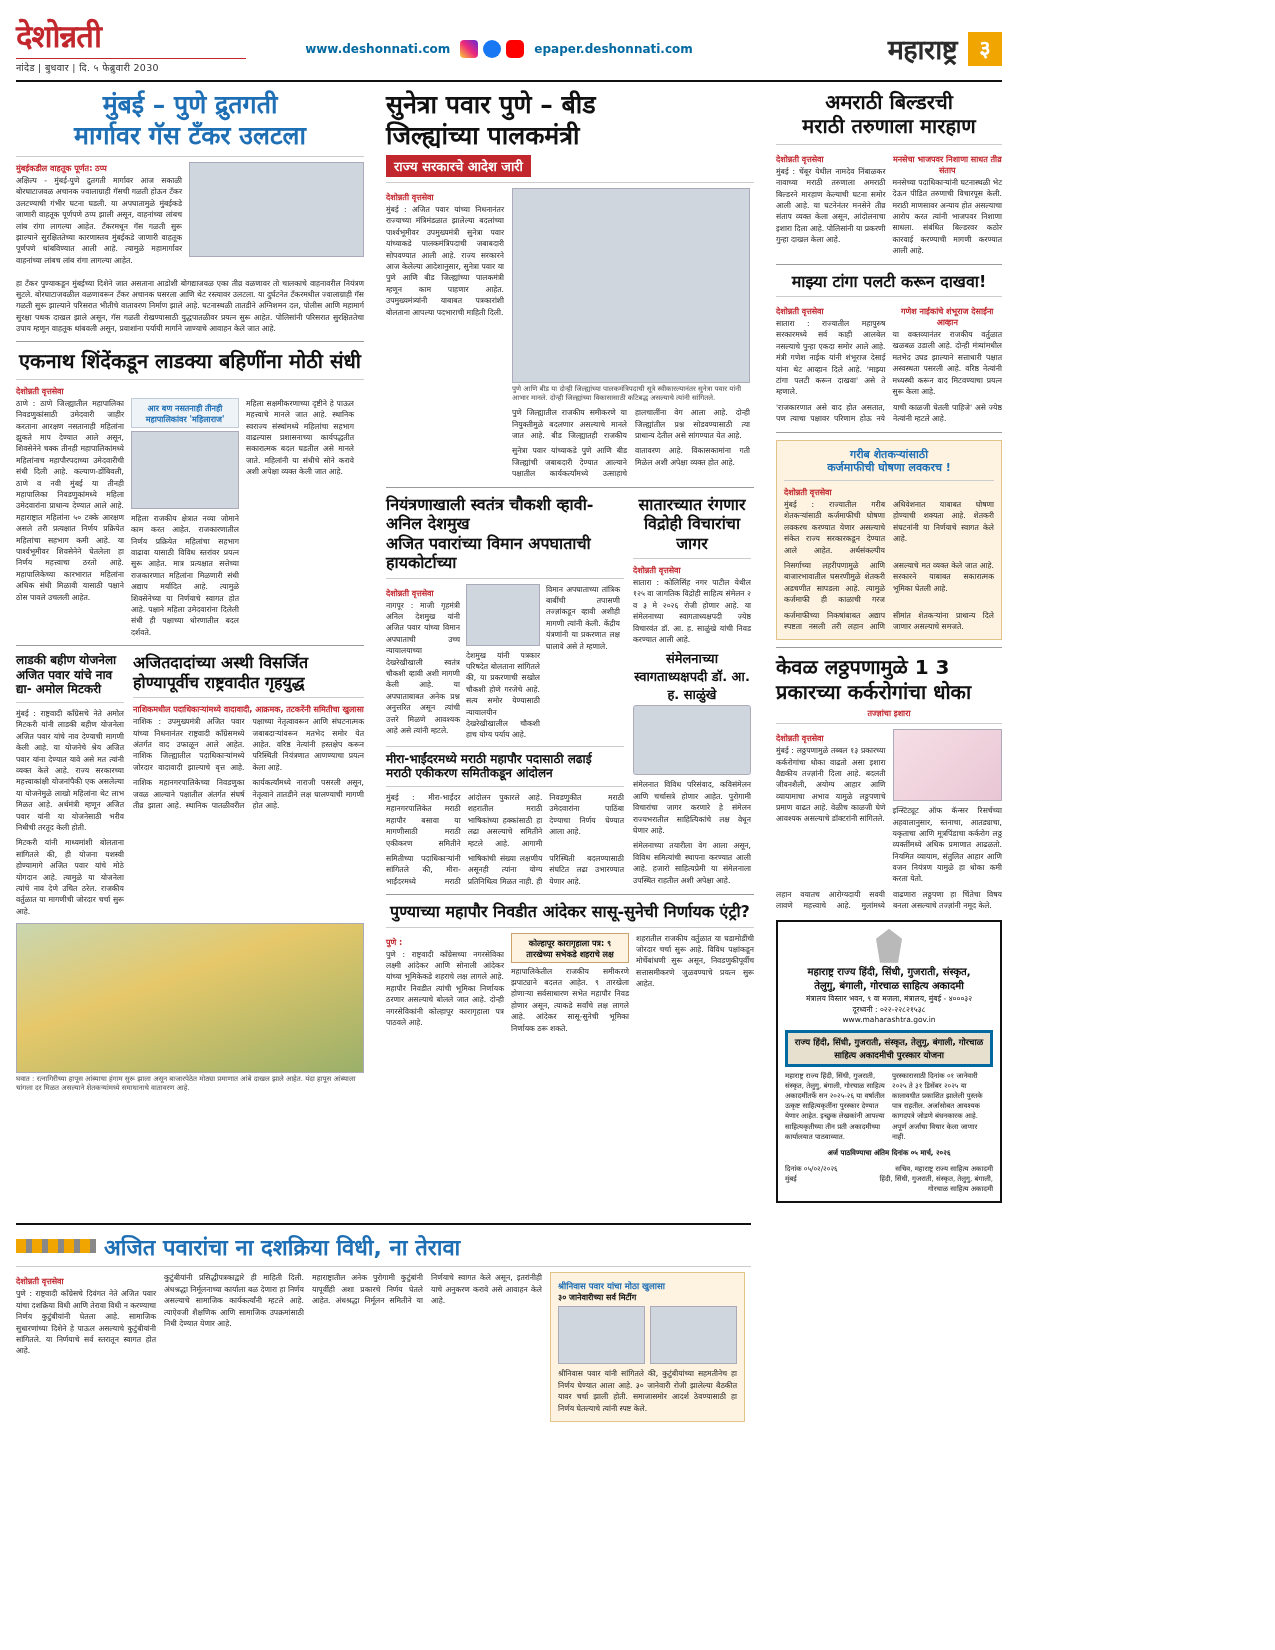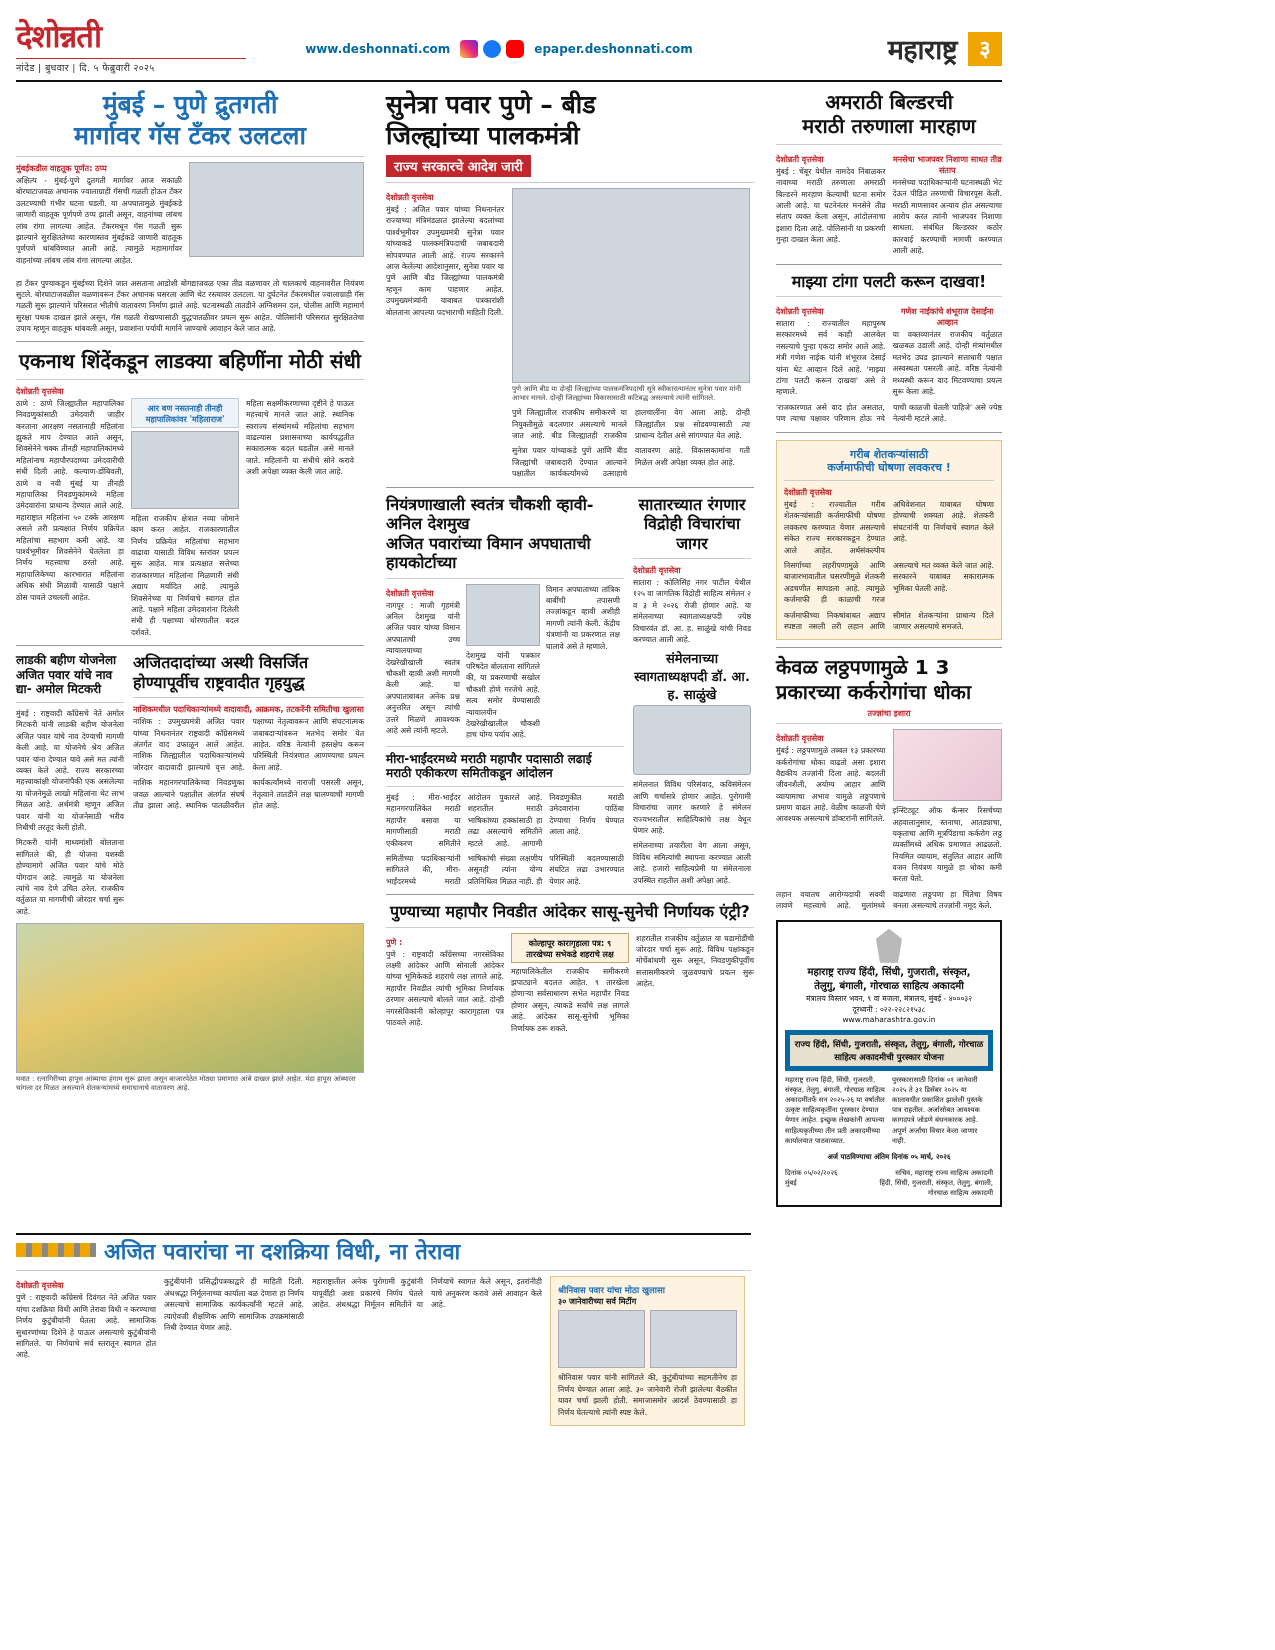--- a/index.html
+++ b/index.html
@@ -54,46 +54,46 @@
   .hr-thin { border-top:1px solid #ccc; margin:5px 0; }
 
   .photo { background:#cfd6dd; border:1px solid #aab; display:block; }
   .ph-cap { font-size:7px; color:#444; margin-top:2px; line-height:1.3; }
 
   .redbar { display:inline-block; background:#c1272d; color:#fff; font-weight:bold; font-size:13px; padding:2px 8px; margin-top:4px; }
 
   .tan-box { background:#fdf3e0; border:1px solid #e2c48a; padding:7px; }
   .tan-title { color:#1f6fb5; font-weight:bold; font-size:11px; line-height:1.25; }
 
-  .bottom-band { margin-top:26px; border-top:2px solid #111; }
+  .bottom-band { margin-top:20px; border-top:2px solid #111; padding-top:6px; }
   .band-title { display:flex; align-items:center; gap:8px; }
   .band-dash { width:80px; height:14px; background:repeating-linear-gradient(90deg,#f0a500 0 10px,#888 10px 16px); }
   .band-head { font-size:22px; font-weight:bold; color:#1f6fb5; }
 
   .gov-ad { border:2px solid #111; padding:7px; font-size:7px; line-height:1.45; }
   .gov-ad-head { text-align:center; font-weight:bold; font-size:10px; color:#111; }
   .gov-ad-sub { text-align:center; font-size:7.5px; }
-  .gov-band { background:#e7e0cf; text-align:center; font-weight:bold; font-size:8.5px; padding:3px; margin:4px 0; border:5px solid #0369a1; }
+  .gov-band { background:#e7e0cf; text-align:center; font-weight:bold; font-size:8.5px; padding:3px; margin:4px 0; border:3px solid #0369a1; }
   .emblem { width:26px; height:34px; background:#b9b9b9; margin:0 auto 2px; clip-path:polygon(50% 0,100% 30%,85% 100%,15% 100%,0 30%); }
   .center { text-align:center; }
   .mt4 { margin-top:4px; } .mt6{margin-top:6px;} .mt8{margin-top:8px;}
   .pink-ill { background:linear-gradient(135deg,#f6dfe6,#e9c6d4); }
   .fruit-ill { background:linear-gradient(160deg,#c9d6b0,#e6c86a 40%,#9bb06a); }
   .clearfix::after { content:""; display:block; clear:both; }
 </style>
 </head>
 <body>
 
 <div class="page">
 
   <div class="masthead">
     <div class="logo-block">
       <div class="logo-word">देशोन्नती</div>
       <div class="logo-rule"></div>
-      <div class="logo-sub">नांदेड | बुधवार | दि. ५ फेब्रुवारी २०२५</div>
+      <div class="logo-sub">नांदेड | बुधवार | दि. ५ फेब्रुवारी 2030</div>
     </div>
     <div class="mast-center">
       <span class="mast-web">www.deshonnati.com</span>
       <span class="soc">
         <span class="ig"></span>
         <span class="fb"></span>
         <span class="yt"></span>
       </span>
       <span class="mast-web">epaper.deshonnati.com</span>
     </div>

